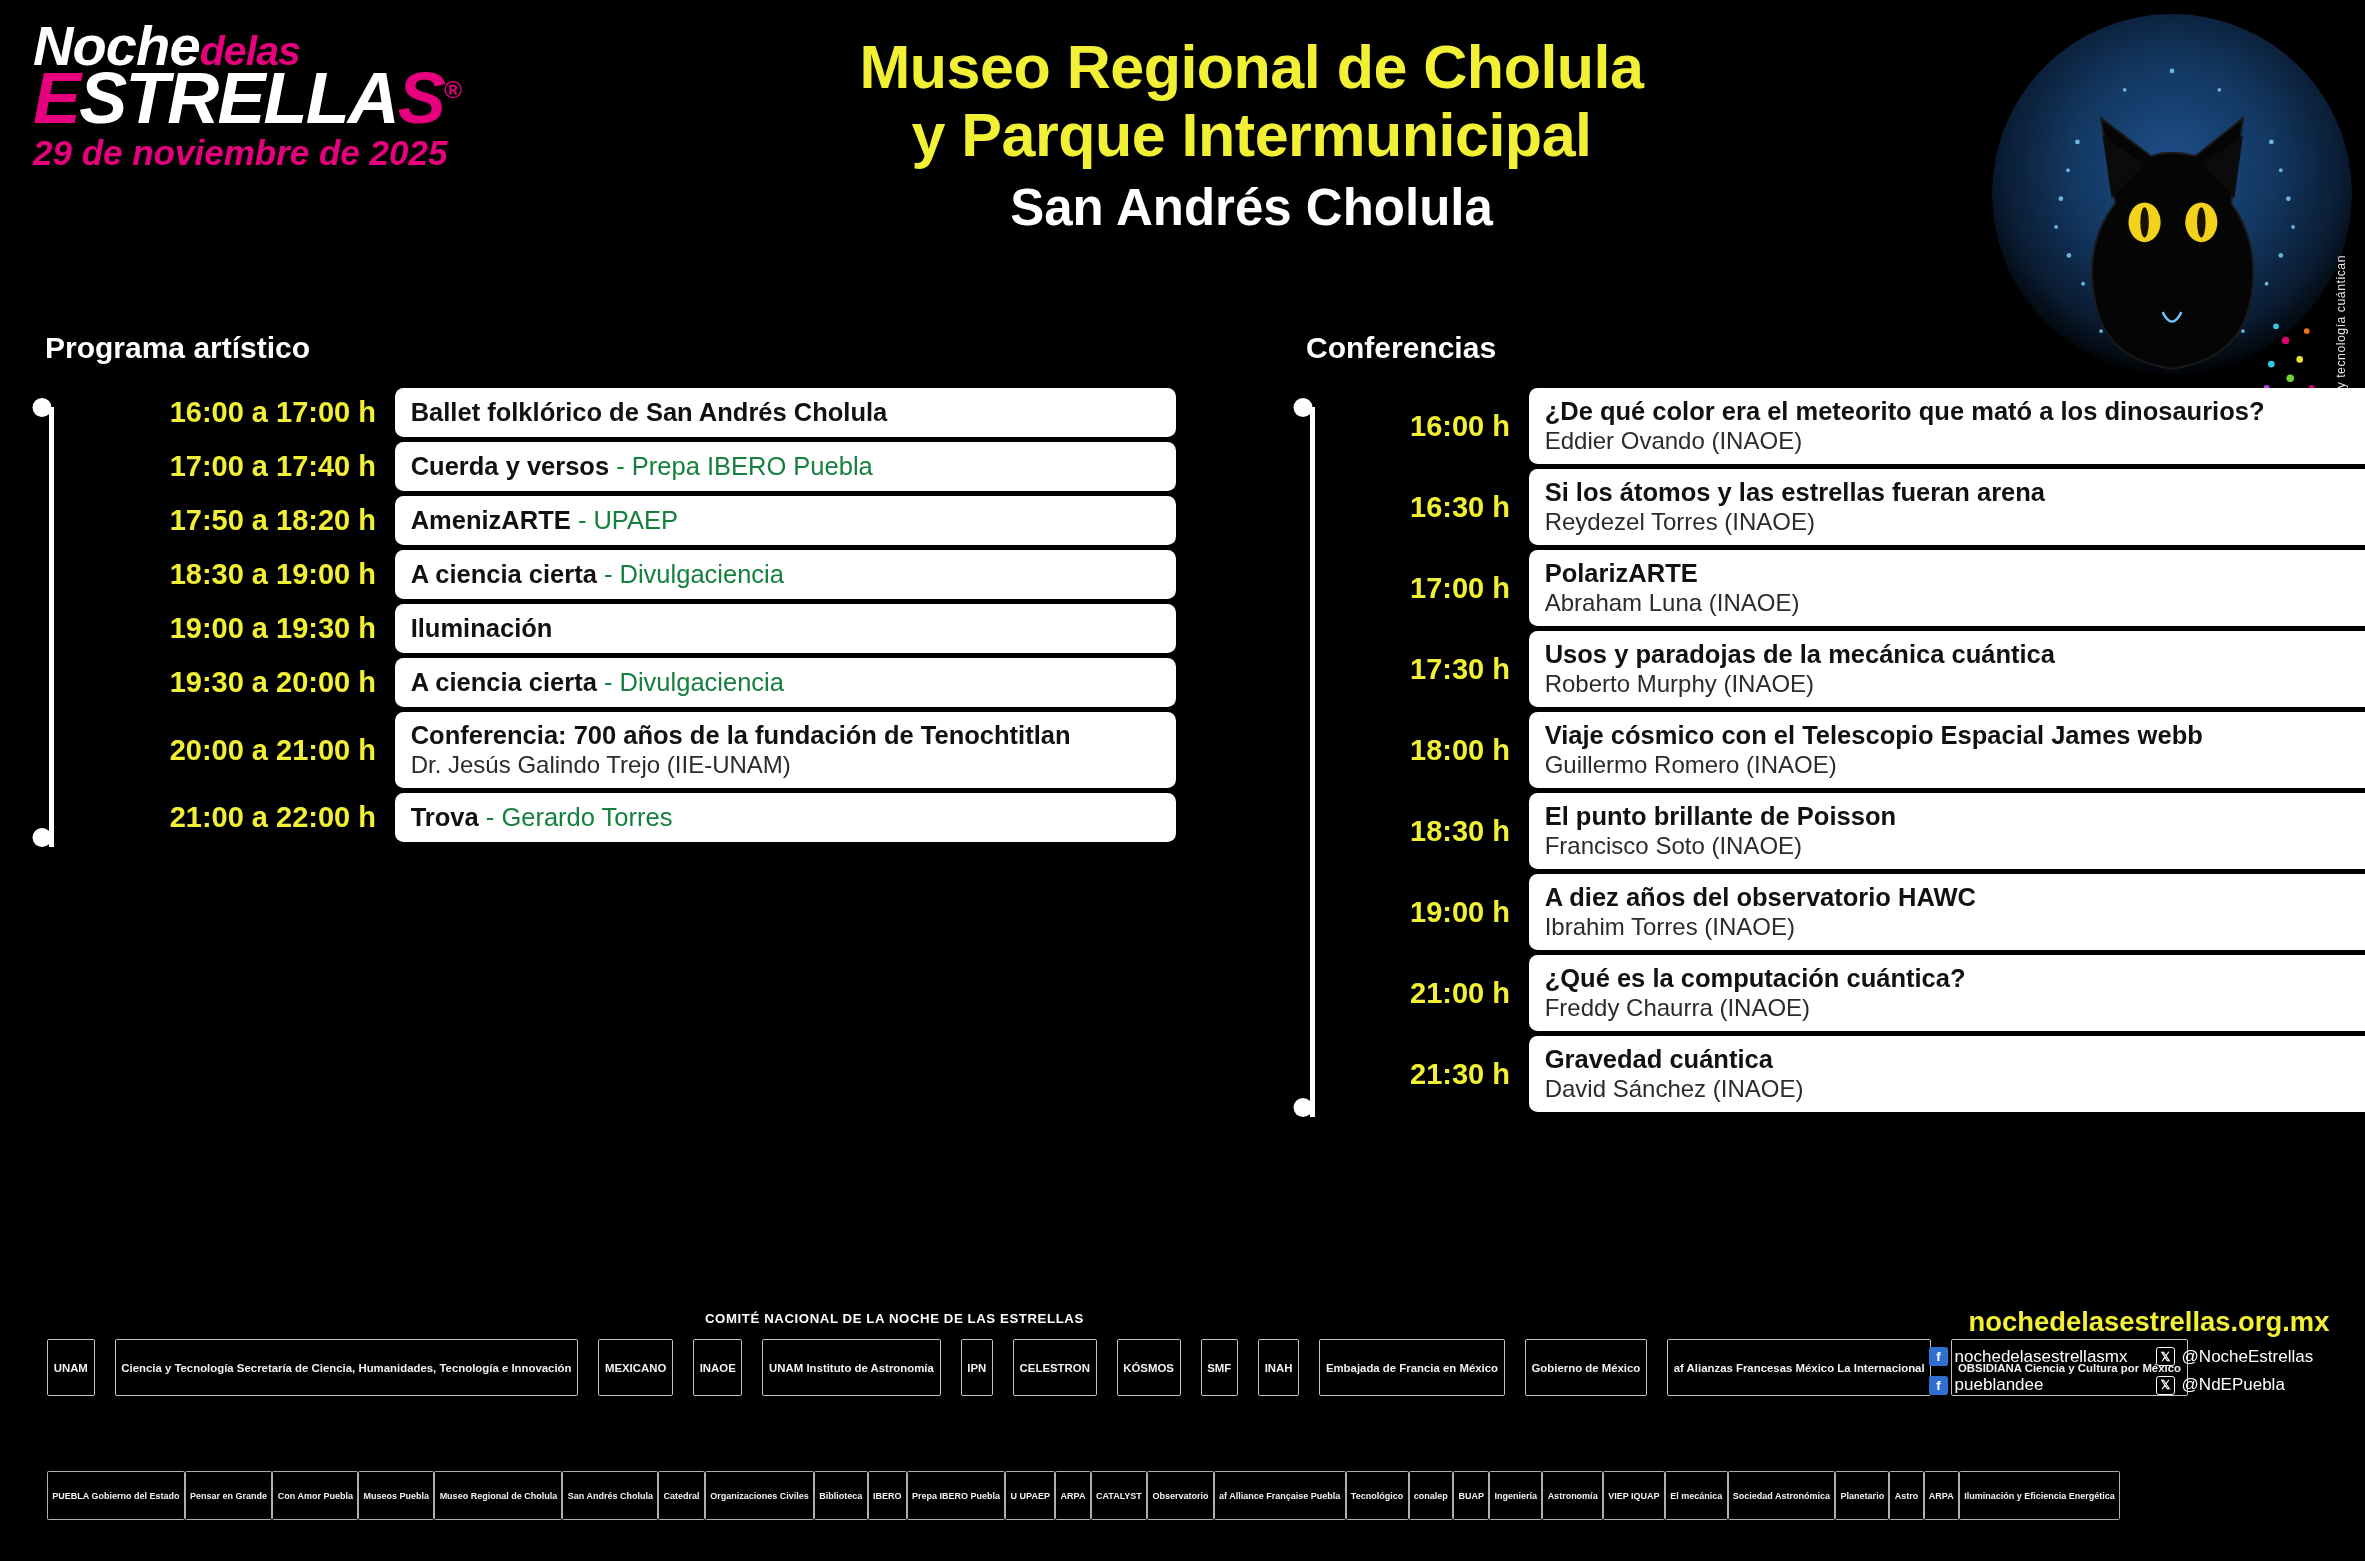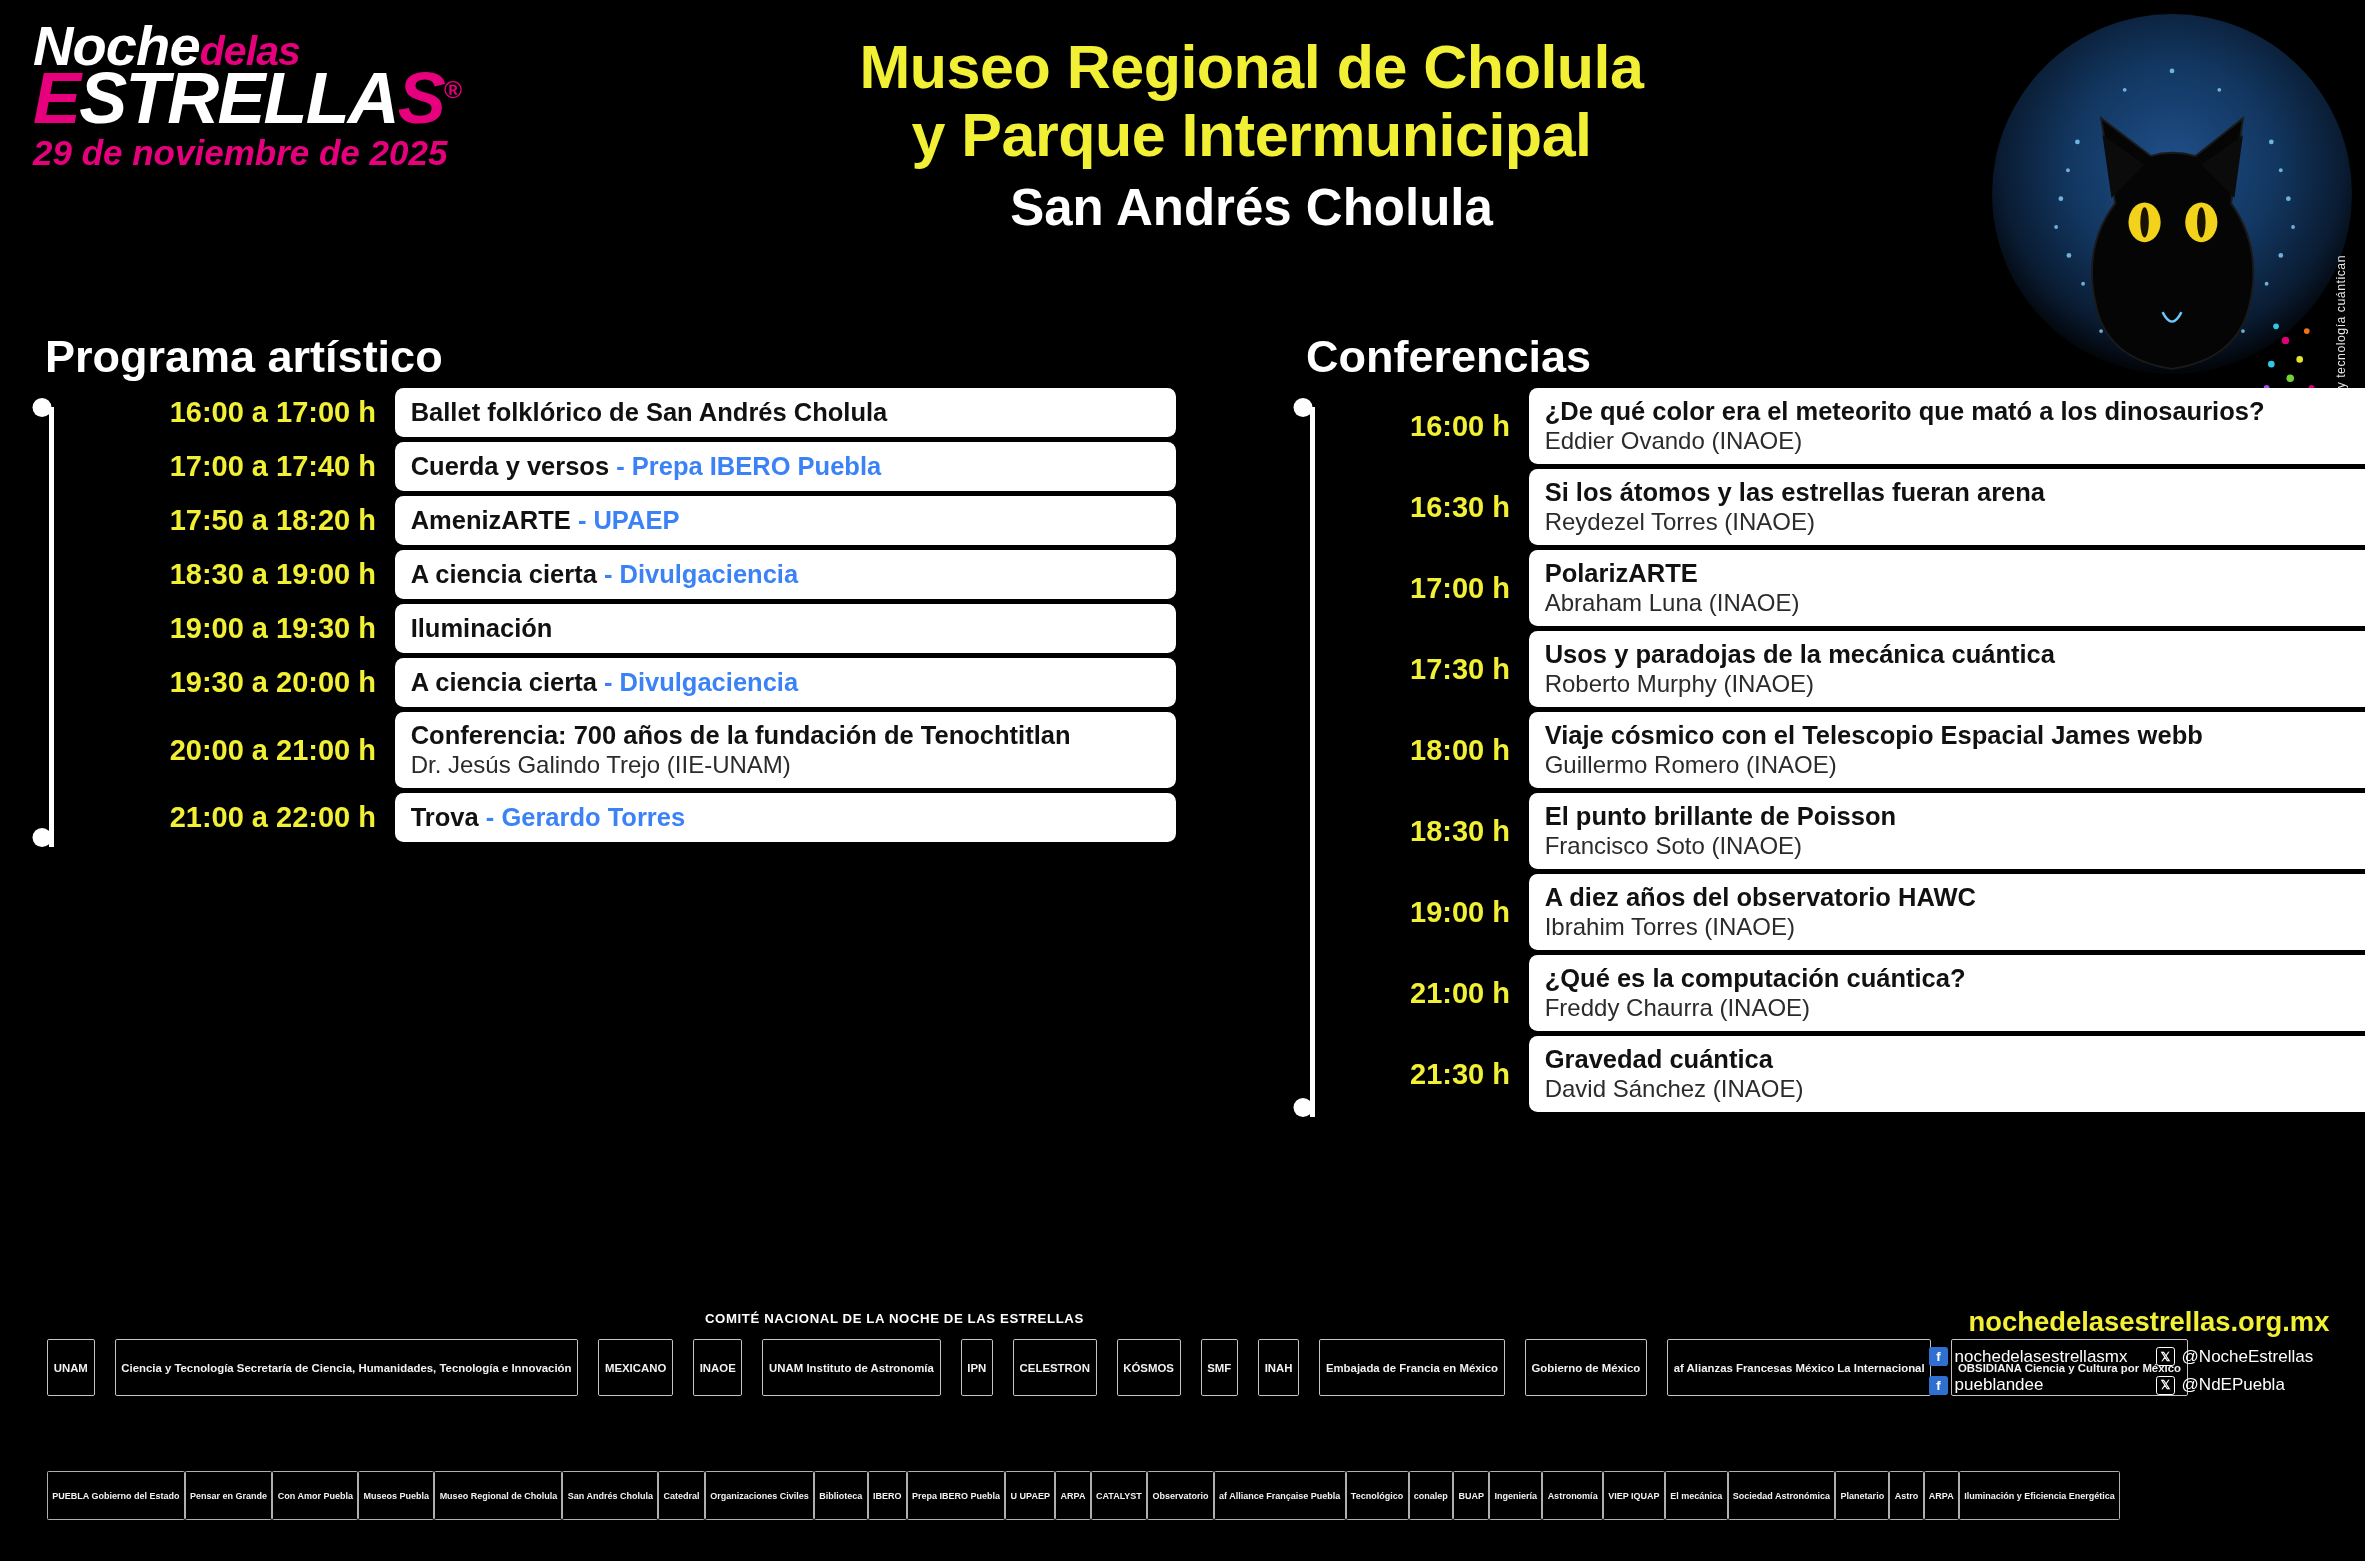--- a/index.html
+++ b/index.html
@@ -52,21 +52,21 @@
     background: radial-gradient(circle at 50% 42%, #1f4f8a 0%, #12365f 38%, #0a1c33 62%, rgba(0,0,0,0) 78%);
   }
   .vertical-label {
     position: absolute; right: 51px; top: 255px;
     color: #e9e9e9; font-size: 12.3px; letter-spacing: 0.5px;
     transform: rotate(-90deg); transform-origin: right top; white-space: nowrap;
   }
 
   
   .sec-title {
-    position: absolute; color: #fff; font-weight: bold; font-size: 45px;
+    position: absolute; color: #fff; font-weight: bold; font-size: 30px;
   }
   #sec-art { left: 45px; top: 331px; }
   #sec-conf { left: 1306px; top: 331px; }
 
   
   .col { position: absolute; }
   #col-art { left: 35px; top: 388px; width: 1183px; }
   #col-conf { left: 1296px; top: 388px; width: 1088px; }
 
   .timeline { position: absolute; left: 14px; top: 19px; width: 4.7px; bottom: 0; background: #fff; }
@@ -86,21 +86,21 @@
   #col-art .time { width: 312px; }
   #col-conf .time { width: 185px; }
 
   .card {
     background: #ffffff; border-radius: 8.5px;
     padding: 8.5px 16px; flex: 1; min-height: 49px;
     display: flex; flex-direction: column; justify-content: center;
   }
   .card.one-line { min-height: 49px; }
   .card-title { color: #111; font-size: 25.5px; font-weight: bold; line-height: 1.15; }
-  .card-title .sub { font-weight: bold; color: #3b82f6; }
+  .card-title .sub { font-weight: normal; color: #15803d; }
   .card-sub { color: #2b2b2b; font-size: 24px; font-weight: normal; line-height: 1.2; margin-top: 0.9px; }
 
   #col-art .card { margin-left: 4.7px; max-width: 781px; }
   #col-conf .card { margin-left: 4.7px; }
 
   
   .committee {
     position: absolute; left: 705px; top: 1311px;
     color: #fff; font-weight: bold; font-size: 13.2px; letter-spacing: 0.6px;
   }

